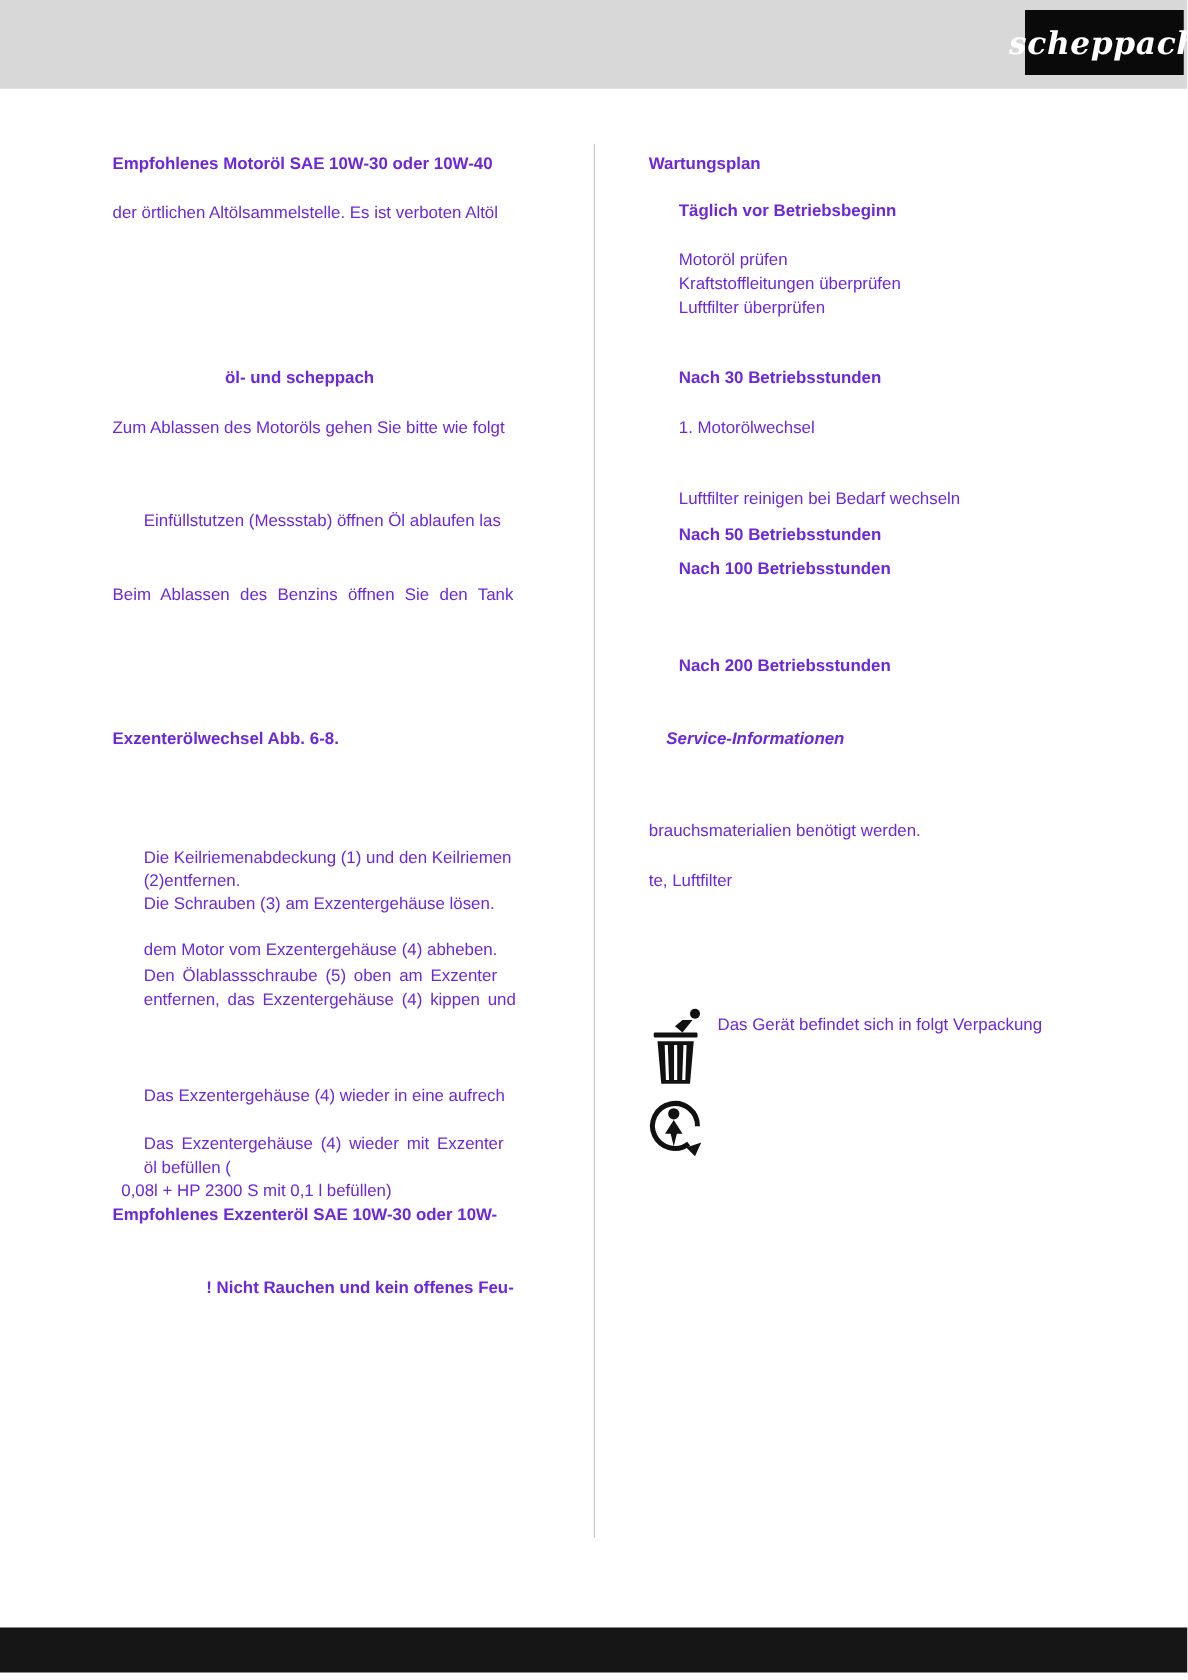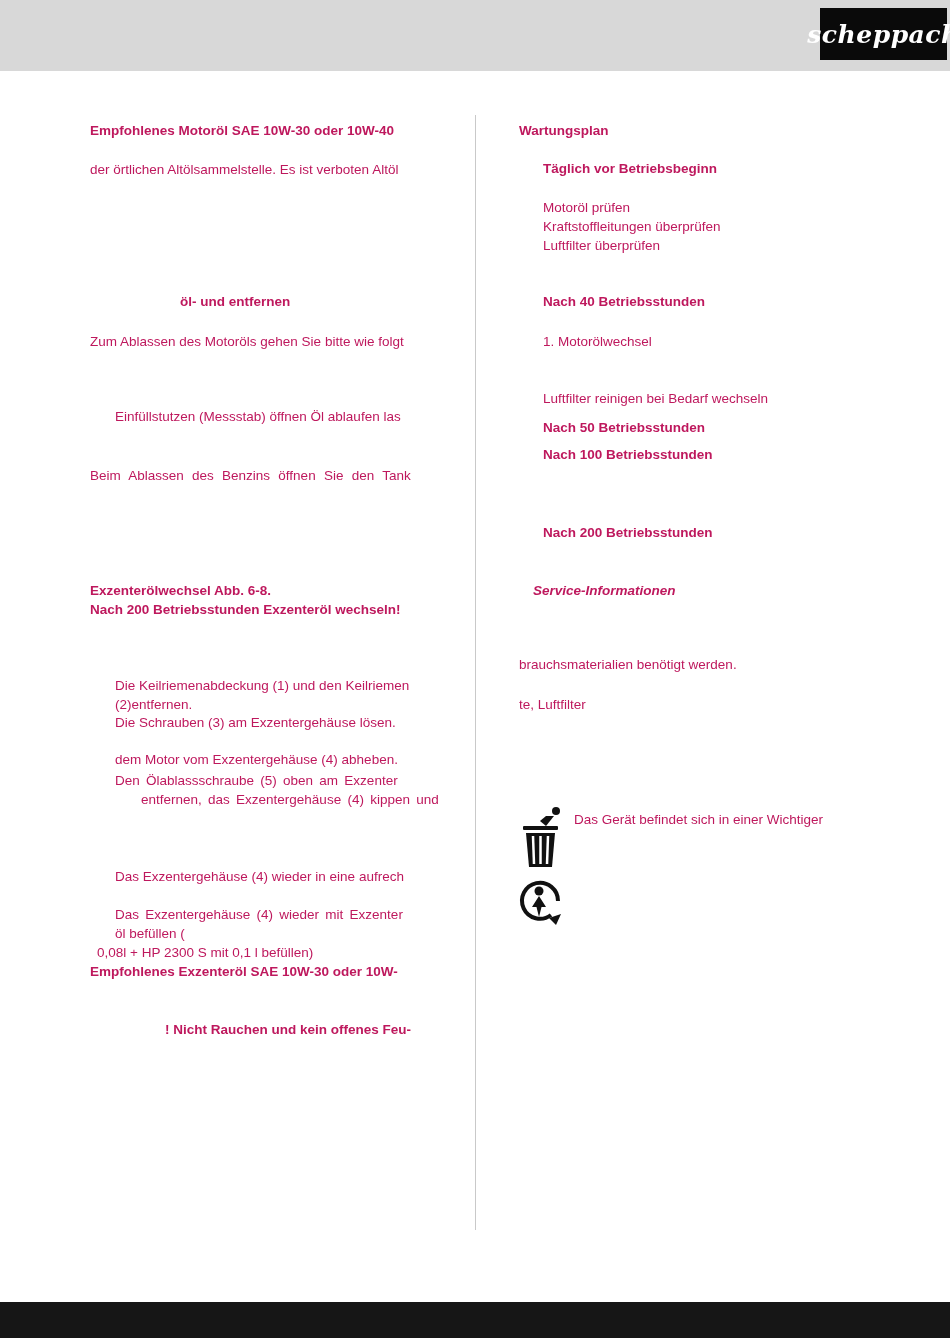--- a/index.html
+++ b/index.html
@@ -23,21 +23,21 @@
   .footer-bar {
     position:absolute; top:1302px; left:0; width:950px; height:36px;
     background:#161616;
   }
   .divider {
     position:absolute; left:475px; top:115px; width:1px; height:1115px;
     background:#c9c9c9;
   }
   .t {
     position:absolute;
-    font-size:13.5px; line-height:19px; color:#be185d;
+    font-size:13.5px; line-height:19px; color:#6d28d9;
     white-space:nowrap;
   }
   .b { font-weight:bold; }
   .ws2 { word-spacing:2.5px; }
   .ws4 { word-spacing:4.5px; }
   .big { font-size:17px; line-height:22px; }
   .icon { position:absolute; }
   svg { display:block; }
 </style>
 </head>
@@ -47,48 +47,47 @@
 
   <div class="header-bar"></div>
   <div class="logo-box">
     <span>scheppach</span>
   </div>
 
   <div class="divider"></div>
 
   <div class="t b" style="left:90px; top:121px;">Empfohlenes Motoröl SAE 10W-30 oder 10W-40</div>
   <div class="t" style="left:90px; top:160px;">der örtlichen Altölsammelstelle. Es ist verboten Altöl</div>
-  <div class="t b" style="left:180px; top:292px;">öl- und entfernen</div>
+  <div class="t b" style="left:180px; top:292px;">öl- und scheppach</div>
   <div class="t" style="left:90px; top:332px;">Zum Ablassen des Motoröls gehen Sie bitte wie folgt</div>
   <div class="t" style="left:115px; top:407px;">Einfüllstutzen (Messstab) öffnen Öl ablaufen las</div>
   <div class="t ws4" style="left:90px; top:466px;">Beim Ablassen des Benzins öffnen Sie den Tank</div>
 
   <div class="t b" style="left:90px; top:581px;">Exzenterölwechsel Abb. 6-8.</div>
-  <div class="t b" style="left:90px; top:600px;">Nach 200 Betriebsstunden Exzenteröl wechseln!</div>
 
   <div class="t" style="left:115px; top:676px;">Die Keilriemenabdeckung (1) und den Keilriemen</div>
   <div class="t" style="left:115px; top:695px;">(2)entfernen.</div>
   <div class="t" style="left:115px; top:713px;">Die Schrauben (3) am Exzentergehäuse lösen.</div>
   <div class="t" style="left:115px; top:750px;">dem Motor vom Exzentergehäuse (4) abheben.</div>
   <div class="t ws2" style="left:115px; top:771px;">Den Ölablassschraube (5) oben am Exzenter</div>
-  <div class="t ws2" style="left:115px; top:790px;margin-left:26px;">entfernen, das Exzentergehäuse (4) kippen und</div>
+  <div class="t ws2" style="left:115px; top:790px;">entfernen, das Exzentergehäuse (4) kippen und</div>
   <div class="t" style="left:115px; top:867px;">Das Exzentergehäuse (4) wieder in eine aufrech</div>
   <div class="t ws2" style="left:115px; top:905px;">Das Exzentergehäuse (4) wieder mit Exzenter</div>
   <div class="t" style="left:115px; top:924px;">öl befüllen (</div>
   <div class="t" style="left:97px; top:943px;">0,08l + HP 2300 S mit 0,1 l befüllen)</div>
   <div class="t b" style="left:90px; top:962px;">Empfohlenes Exzenteröl SAE 10W-30 oder 10W-</div>
   <div class="t b" style="left:165px; top:1020px;">! Nicht Rauchen und kein offenes Feu-</div>
 
   <div class="t b" style="left:519px; top:121px;">Wartungsplan</div>
   <div class="t b" style="left:543px; top:159px;">Täglich vor Betriebsbeginn</div>
   <div class="t" style="left:543px; top:198px;">Motoröl prüfen</div>
   <div class="t" style="left:543px; top:217px;">Kraftstoffleitungen überprüfen</div>
   <div class="t" style="left:543px; top:236px;">Luftfilter überprüfen</div>
 
-  <div class="t b" style="left:543px; top:292px;">Nach 40 Betriebsstunden</div>
+  <div class="t b" style="left:543px; top:292px;">Nach 30 Betriebsstunden</div>
   <div class="t" style="left:543px; top:332px;">1. Motorölwechsel</div>
 
   <div class="t b" style="left:543px; top:370px;margin-top:48px;">Nach 50 Betriebsstunden</div>
   <div class="t" style="left:543px; top:389px;">Luftfilter reinigen bei Bedarf wechseln</div>
 
   <div class="t b" style="left:543px; top:445px;">Nach 100 Betriebsstunden</div>
   <div class="t b" style="left:543px; top:523px;">Nach 200 Betriebsstunden</div>
 
   <div class="t b" style="left:533px; top:581px;font-style:italic;">Service-Informationen</div>
   <div class="t" style="left:519px; top:655px;">brauchsmaterialien benötigt werden.</div>
@@ -103,21 +102,21 @@
         <rect x="4" y="20" width="35" height="4" rx="1"></rect>
         <path d="M7 27 L36 27 L33 61 L10 61 Z"></path>
       </g>
       <g stroke="#ffffff" stroke-width="2.5">
         <line x1="14" y1="30" x2="15" y2="58"></line>
         <line x1="21.5" y1="30" x2="21.5" y2="58"></line>
         <line x1="29" y1="30" x2="28" y2="58"></line>
       </g>
     </svg>
   </div>
-  <div class="t" style="left:574px; top:810px;">Das Gerät befindet sich in einer Wichtiger</div>
+  <div class="t" style="left:574px; top:810px;">Das Gerät befindet sich in folgt Verpackung</div>
 
   <div class="icon" style="left:516px; top:876px;">
     <svg width="48" height="50" viewBox="0 0 48 50">
       <path d="M42 25 a18 18 0 1 0 -7 14" fill="none" stroke="#111111" stroke-width="4"></path>
       <path d="M33 42 l12 -4 l-5 11 z" fill="#111111"></path>
       <g fill="#111111">
         <circle cx="23" cy="15" r="4.5"></circle>
         <path d="M23 20 l-7 11 h4.5 l2.5 10 l2.5 -10 h4.5 z"></path>
       </g>
     </svg>

